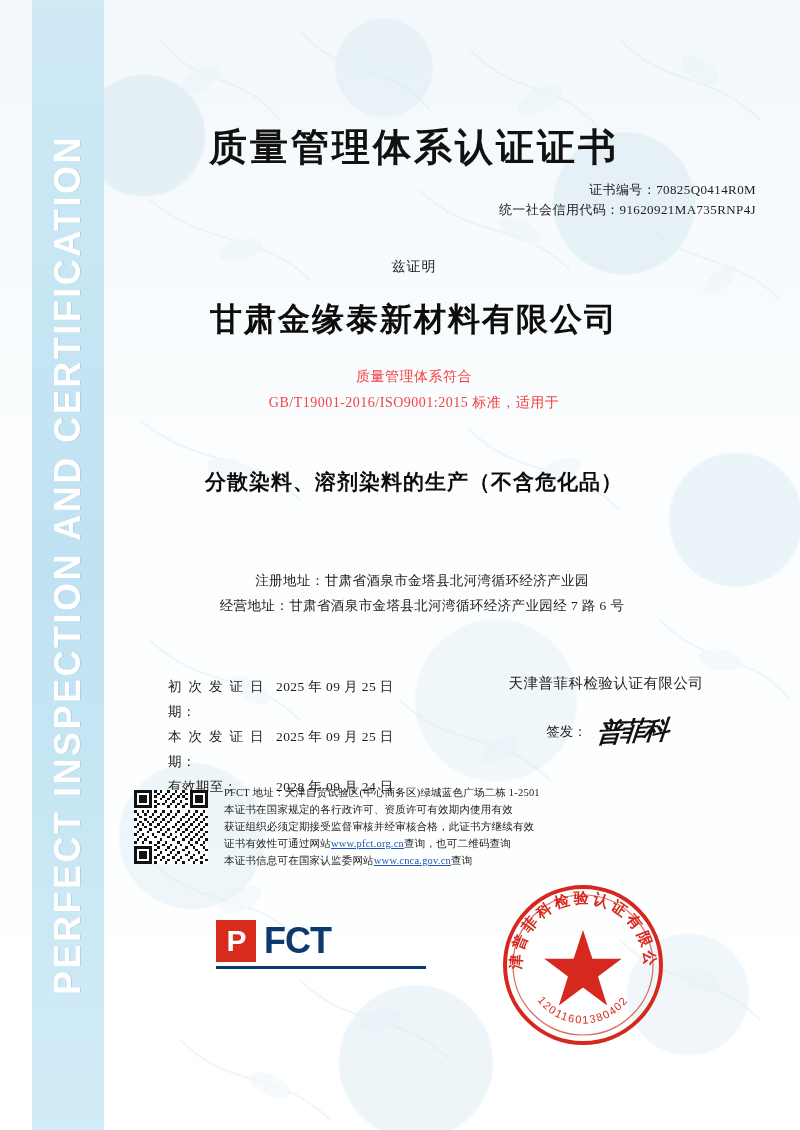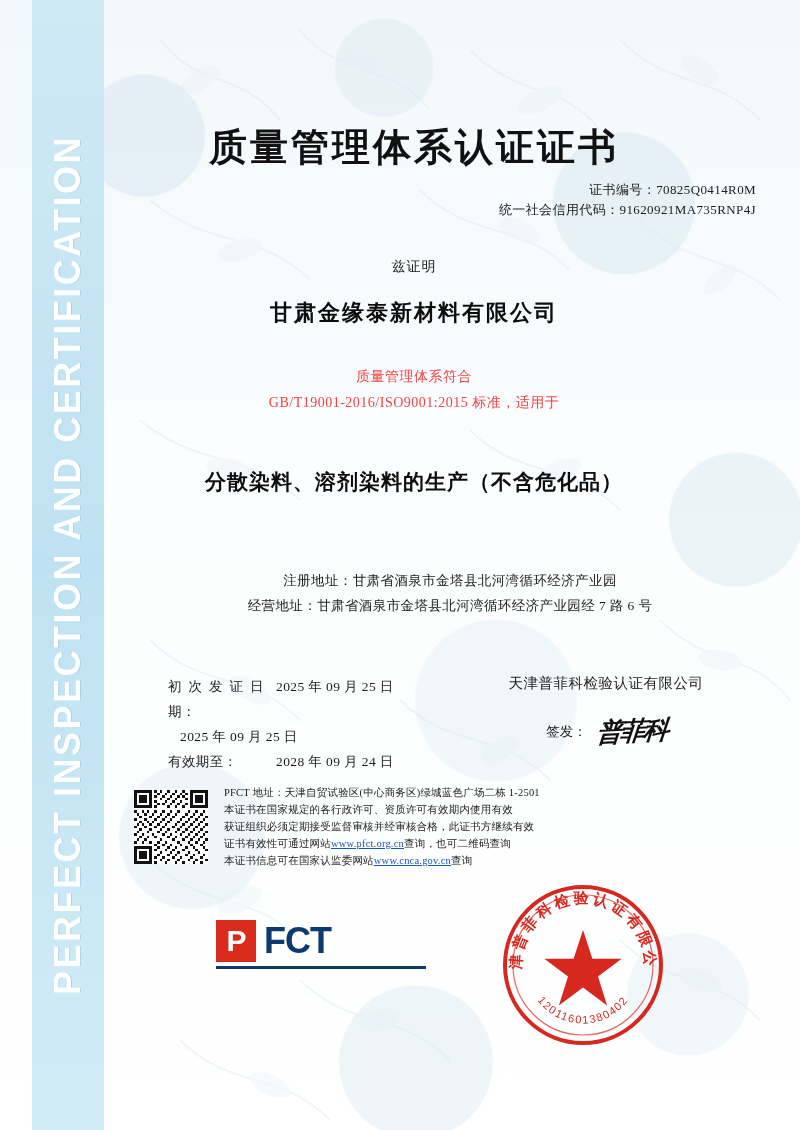--- a/index.html
+++ b/index.html
@@ -117,21 +117,21 @@
   }
 
   .company {
     position: absolute;
     top: 298px;
     left: 0;
     width: 620px;
     text-align: center;
     font-family: "Liberation Sans", sans-serif;
     font-weight: bold;
-    font-size: 22px;
+    font-size: 32px;
     letter-spacing: 2px;
     color: #0d0d0d;
   }
 
   .standard {
     position: absolute;
     top: 364px;
     left: 0;
     width: 620px;
     text-align: center;
@@ -157,21 +157,20 @@
   .addresses {
     position: absolute;
     top: 568px;
     left: 0;
     width: 636px;
     text-align: center;
     font-size: 13.5px;
     line-height: 25px;
     color: #1c1c1c;
     letter-spacing: 0.4px;
-    margin-left: 28px;
   }
 
   .dates {
     position: absolute;
     top: 674px;
     left: 16px;
     font-size: 13.5px;
     line-height: 25px;
     color: #1c1c1c;
     letter-spacing: 0.4px;
@@ -373,20 +372,21 @@
         <span>经营地址：</span><span>甘肃省酒泉市金塔县北河湾循环经济产业园经 7 路 6 号</span>
       </div>
     </div>
 
     <div class="dates">
       <div class="row">
         <span class="lbl">初次发证日期：</span>
         <span class="val">2025 年 09 月 25 日</span>
       </div>
       <div class="row">
+        <span class="lbl">本次发证日期：</span>
         <span class="val">2025 年 09 月 25 日</span>
       </div>
       <div class="row">
         <span class="lbl">有效期至：</span>
         <span class="val">2028 年 09 月 24 日</span>
       </div>
     </div>
 
     <div class="issuer">天津普菲科检验认证有限公司</div>
     <div class="sign-row">

